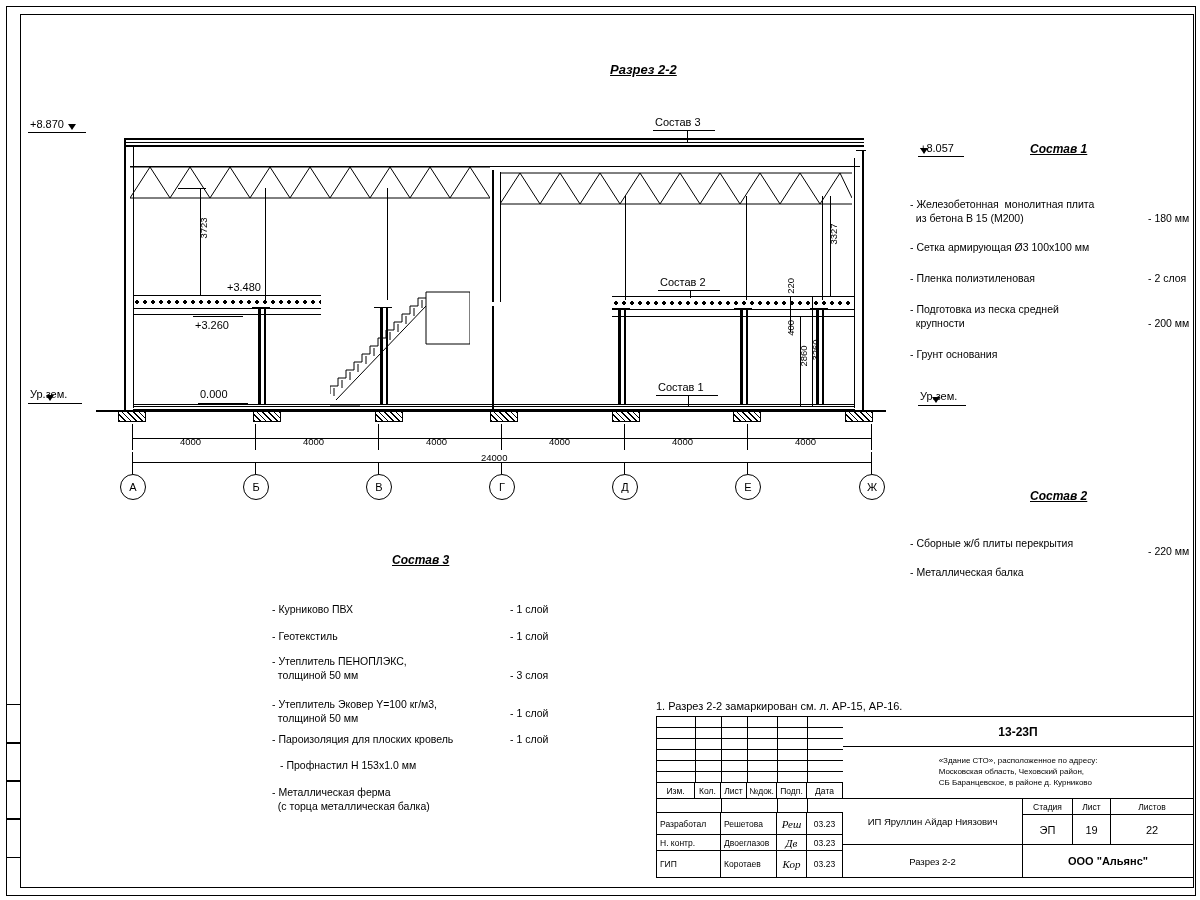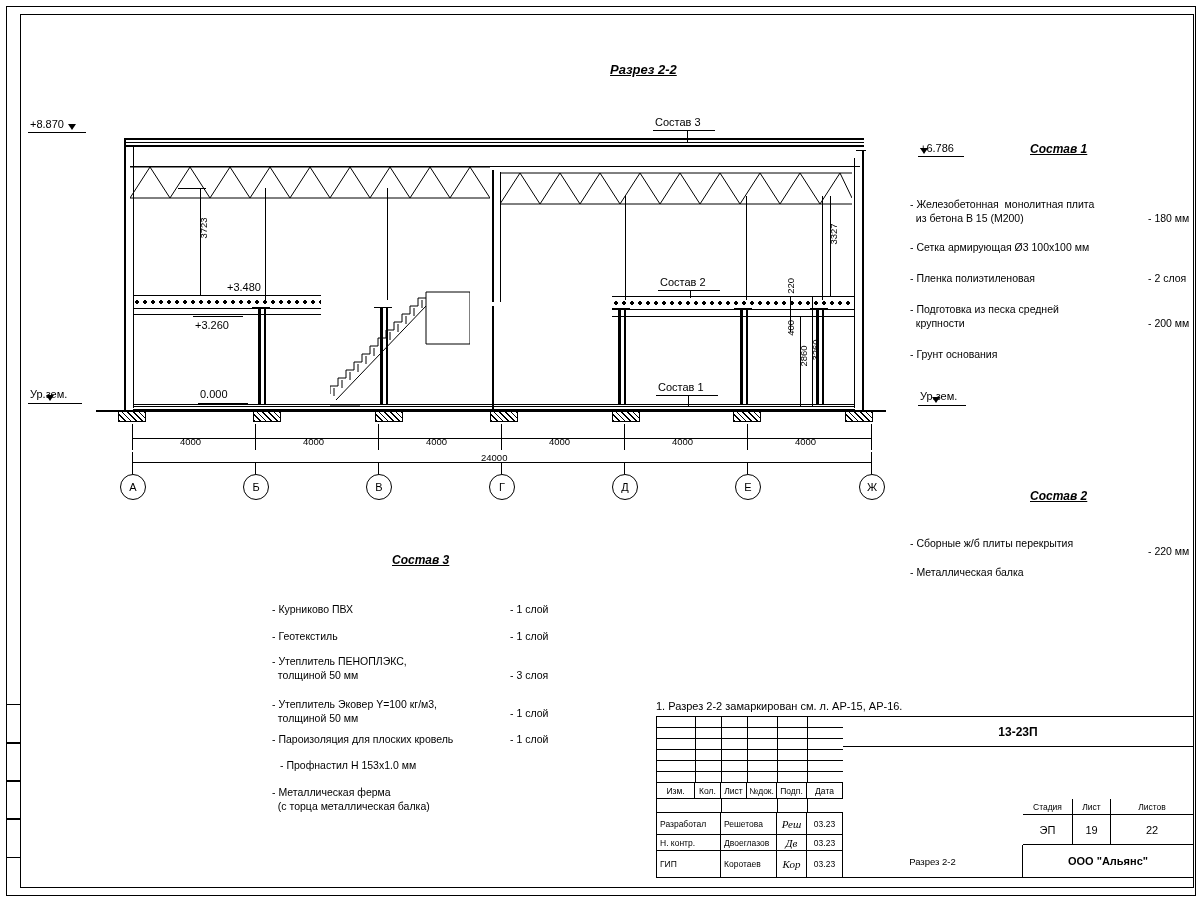--- a/index.html
+++ b/index.html
@@ -166,21 +166,21 @@
         <line x1="12" y1="92" x2="12" y2="100"></line>
           <line x1="4" y1="100" x2="4" y2="108"></line>
       </g>
       <line x1="0" y1="118" x2="30" y2="118" stroke="#000" stroke-width="1"></line>
     </svg>
 
     <div class="t" style="left:30px; top:118px;">+8.870</div>
     <div class="ln h1" style="left:28px; top:132px; width:58px;"></div>
     <div class="arrow-dn" style="left:68px; top:124px;"></div>
 
-    <div class="t" style="left:920px; top:142px;">+6.786</div>
+    <div class="t" style="left:920px; top:142px;">+8.057</div>
     <div class="ln h1" style="left:918px; top:156px; width:46px;"></div>
     <div class="arrow-dn" style="left:920px; top:148px;"></div>
 
     <div class="t" style="left:195px; top:281px;margin-left:32px;">+3.480</div>
     <div class="ln h1" style="left:193px; top:295px; width:50px;"></div>
 
     <div class="t" style="left:195px; top:319px;">+3.260</div>
     <div class="ln h1" style="left:193px; top:316px; width:50px;"></div>
 
     <div class="t" style="left:200px; top:388px;">0.000</div>
@@ -354,21 +354,25 @@
     <div class="cell sig" style="left:120px; top:118px; width:30px; height:16px; font-size:11px;">Дв</div>
     <div class="cell" style="left:150px; top:118px; width:36px; height:16px;">03.23</div>
 
     <div class="cell l nb" style="left:0; top:134px; width:64px; height:26px;">ГИП</div>
     <div class="cell l nb" style="left:64px; top:134px; width:56px; height:26px;">Коротаев</div>
     <div class="cell sig nb" style="left:120px; top:134px; width:30px; height:26px; font-size:11px;">Кор</div>
     <div class="cell nb" style="left:150px; top:134px; width:36px; height:26px;">03.23</div>
 
     <div class="cell" style="left:186px; top:0; width:350px; height:30px; font-size:12px; font-weight:bold; border-right:none;">13-23П</div>
 
-
+    <div class="cell nr" style="left:186px; top:30px; width:350px; height:52px; font-size:8px; white-space:pre; line-height:1.35;">«Здание СТО», расположенное по адресу:
+Московская область, Чеховский район,
+СБ Баранцевское, в районе д. Курниково</div>
+
+    <div class="cell" style="left:186px; top:82px; width:180px; height:46px; font-size:9.5px;">ИП Яруллин Айдар Ниязович</div>
     <div class="cell nb" style="left:186px; top:128px; width:180px; height:32px; font-size:9.5px;">Разрез 2-2</div>
 
     <div class="cell" style="left:366px; top:82px; width:50px; height:16px;">Стадия</div>
     <div class="cell" style="left:416px; top:82px; width:38px; height:16px;">Лист</div>
     <div class="cell nr" style="left:454px; top:82px; width:82px; height:16px;">Листов</div>
 
     <div class="cell" style="left:366px; top:98px; width:50px; height:30px; font-size:11px;">ЭП</div>
     <div class="cell" style="left:416px; top:98px; width:38px; height:30px; font-size:11px;">19</div>
     <div class="cell nr" style="left:454px; top:98px; width:82px; height:30px; font-size:11px;">22</div>
 

